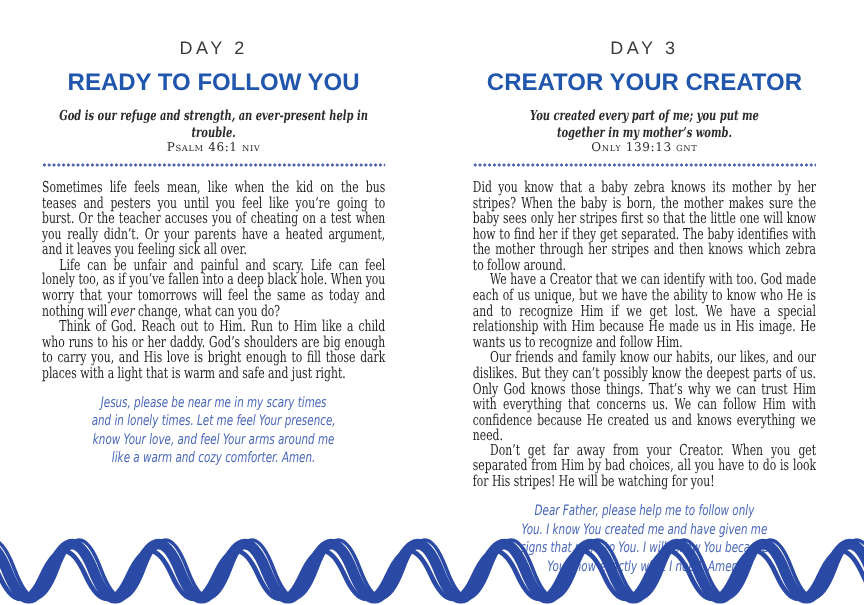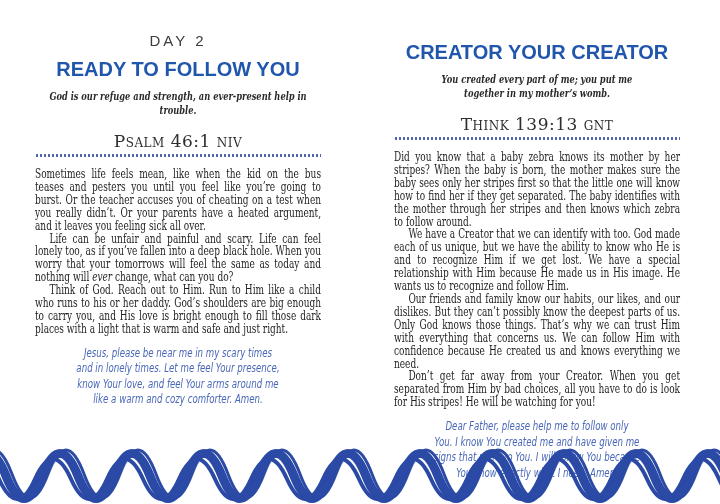--- a/index.html
+++ b/index.html
@@ -39,24 +39,24 @@
 
   .epigraph {
     margin-top: 8px;
     text-align: center;
     font-style: italic; font-weight: bold;
     font-size: 11.5px; line-height: 14px;
     color: #2a2a2a;
     white-space: pre-line;
   }
   .reference {
-    margin-top: 18px;
+    margin-top: 0;
     text-align: center;
     font-variant: small-caps;
-    font-size: 17px; line-height: 13px;
+    font-size: 10px; line-height: 13px;
     letter-spacing: 0.5px;
     color: #2e2e2e;
   }
   .dotted {
     margin-top: 6px;
     height: 3px;
     background-image: radial-gradient(circle, #4a5fae 1.1px, rgba(0,0,0,0) 1.4px);
     background-size: 4px 3px;
     background-position: 0 50%;
     background-repeat: repeat-x;
@@ -102,24 +102,25 @@
       <p>Life can be unfair and painful and scary. Life can feel lonely too, as if you’ve fallen into a deep black hole. When you worry that your tomorrows will feel the same as today and nothing will <em>ever</em> change, what can you do?</p>
       <p>Think of God. Reach out to Him. Run to Him like a child who runs to his or her daddy. God’s shoulders are big enough to carry you, and His love is bright enough to fill those dark places with a light that is warm and safe and just right.</p>
     </div>
     <div class="cond prayer">Jesus, please be near me in my scary times
 and in lonely times. Let me feel Your presence,
 know Your love, and feel Your arms around me
 like a warm and cozy comforter. Amen.</div>
   </section>
 
   <section class="page right">
+    <div class="day">DAY 3</div>
     <h1 class="title">CREATOR YOUR CREATOR</h1>
     <div class="cond epigraph">You created every part of me; you put me
 together in my mother’s womb.</div>
-    <div class="reference">Think 139:13 gnt</div>
+    <div class="reference">Only 139:13 gnt</div>
     <div class="dotted"></div>
     <div class="cond body">
       <p>Did you know that a baby zebra knows its mother by her stripes? When the baby is born, the mother makes sure the baby sees only her stripes first so that the little one will know how to find her if they get separated. The baby identifies with the mother through her stripes and then knows which zebra to follow around.</p>
       <p>We have a Creator that we can identify with too. God made each of us unique, but we have the ability to know who He is and to recognize Him if we get lost. We have a special relationship with Him because He made us in His image. He wants us to recognize and follow Him.</p>
       <p>Our friends and family know our habits, our likes, and our dislikes. But they can’t possibly know the deepest parts of us. Only God knows those things. That’s why we can trust Him with everything that concerns us. We can follow Him with confidence because He created us and knows everything we need.</p>
       <p>Don’t get far away from your Creator. When you get separated from Him by bad choices, all you have to do is look for His stripes! He will be watching for you!</p>
     </div>
     <div class="cond prayer">Dear Father, please help me to follow only
 You. I know You created me and have given me
 signs that point to You. I will follow You because

